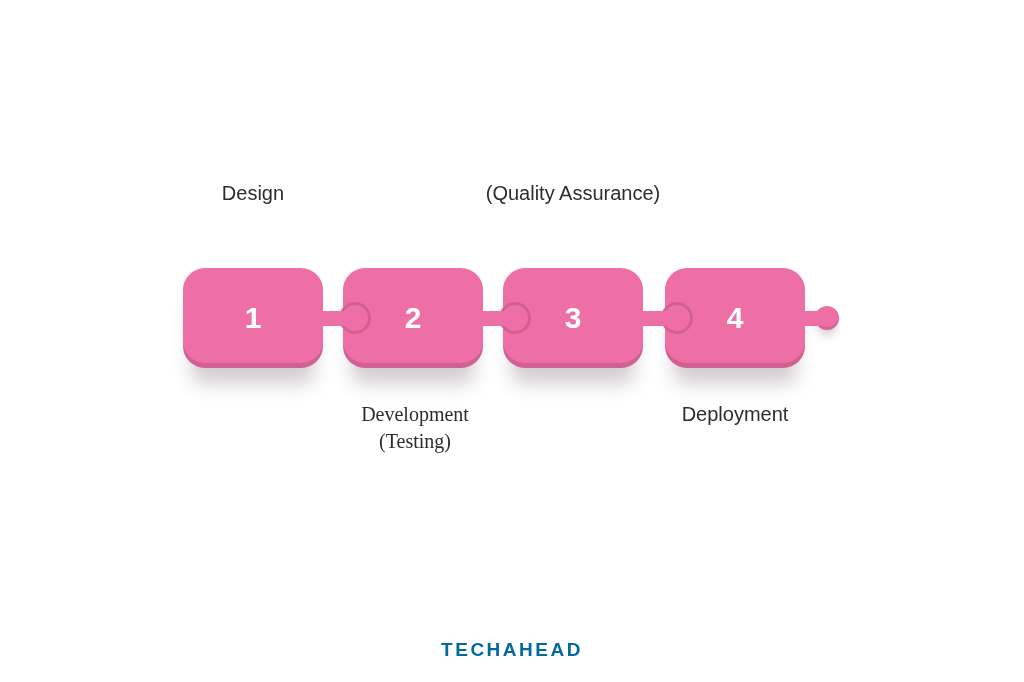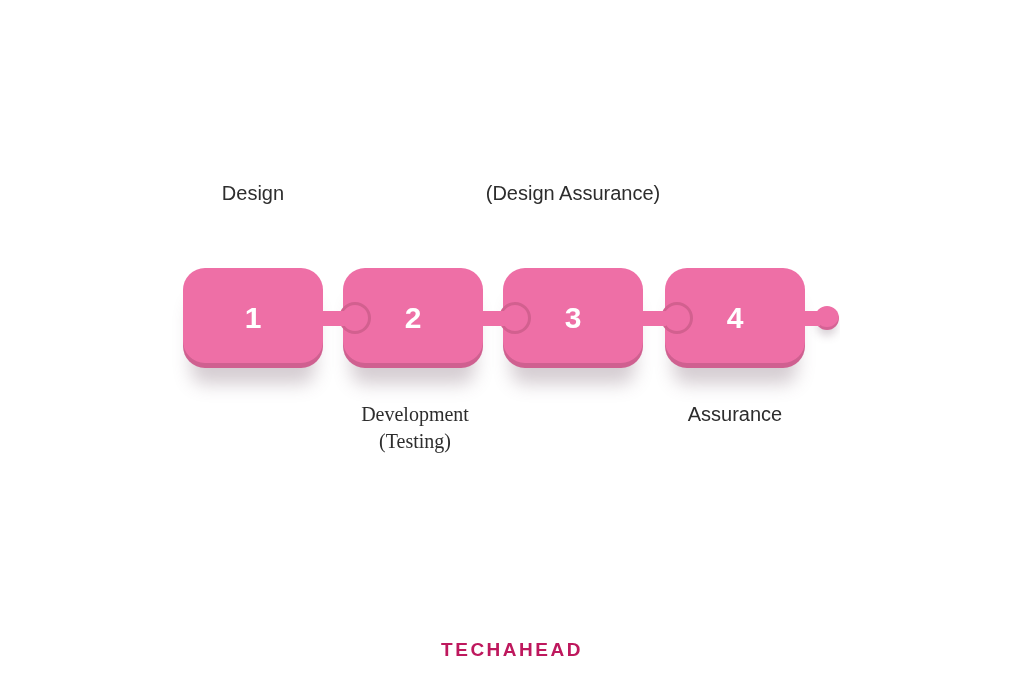--- a/index.html
+++ b/index.html
@@ -100,37 +100,37 @@
                 0 8px 8px -2px rgba(105,75,95,0.25);
     z-index: 2;
   }
 
   
   .logo {
     position: absolute;
     left: 512px;
     top: 639px;
     transform: translateX(-50%);
-    color: #be185d;
+    color: #0369a1;
     font-size: 19px;
     font-weight: 800;
     letter-spacing: 2.5px;
     white-space: nowrap;
   }
 </style>
 </head>
 <body>
 
 <div class="canvas">
 
   <div class="label top pos-1">
     <div>Design</div>
   </div>
   <div class="label top pos-3">
-    <div>(Design Assurance)</div>
+    <div>(Quality Assurance)</div>
   </div>
 
   <div class="block b1">
     <span class="num">1</span>
   </div>
   <div class="block b2">
     <span class="num">2</span>
   </div>
   <div class="block b3">
     <span class="num">3</span>
@@ -146,18 +146,18 @@
   <div class="stem s2"></div>
   <div class="stem s3"></div>
   <div class="stem s4"></div>
   <div class="end-knob"></div>
 
   <div class="label bottom pos-2">
     <div>Development</div>
     <div>(Testing)</div>
   </div>
   <div class="label bottom pos-4">
-    <div>Assurance</div>
+    <div>Deployment</div>
   </div>
 
   <div class="logo">TECHAHEAD</div>
 
 </div>
 
 </body></html>

